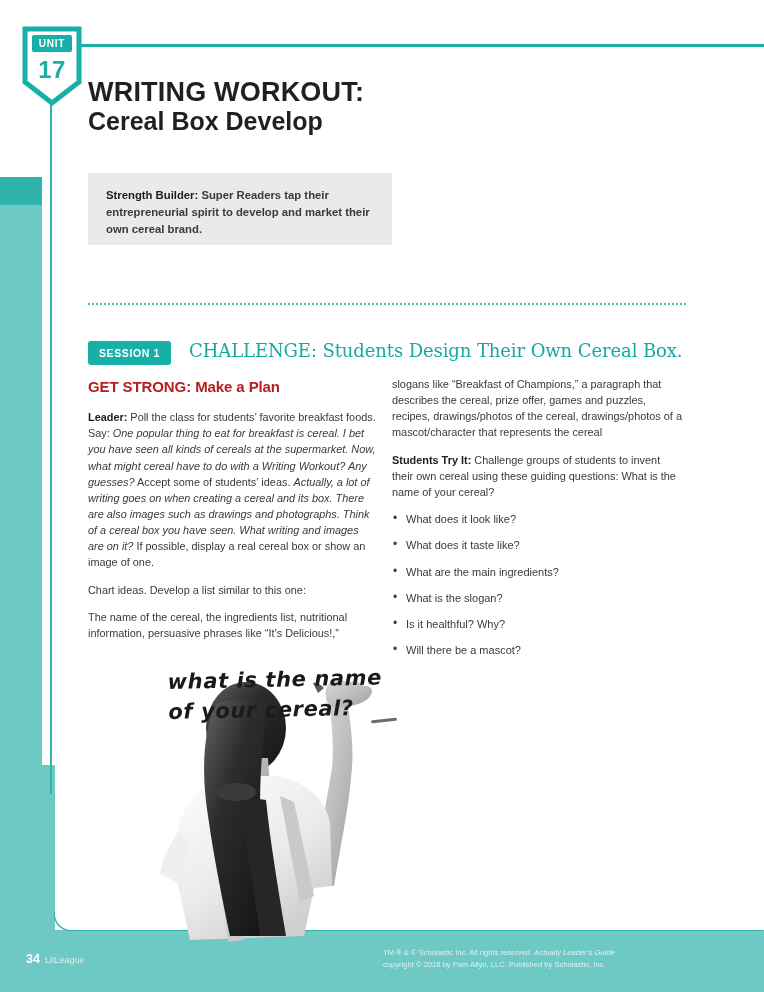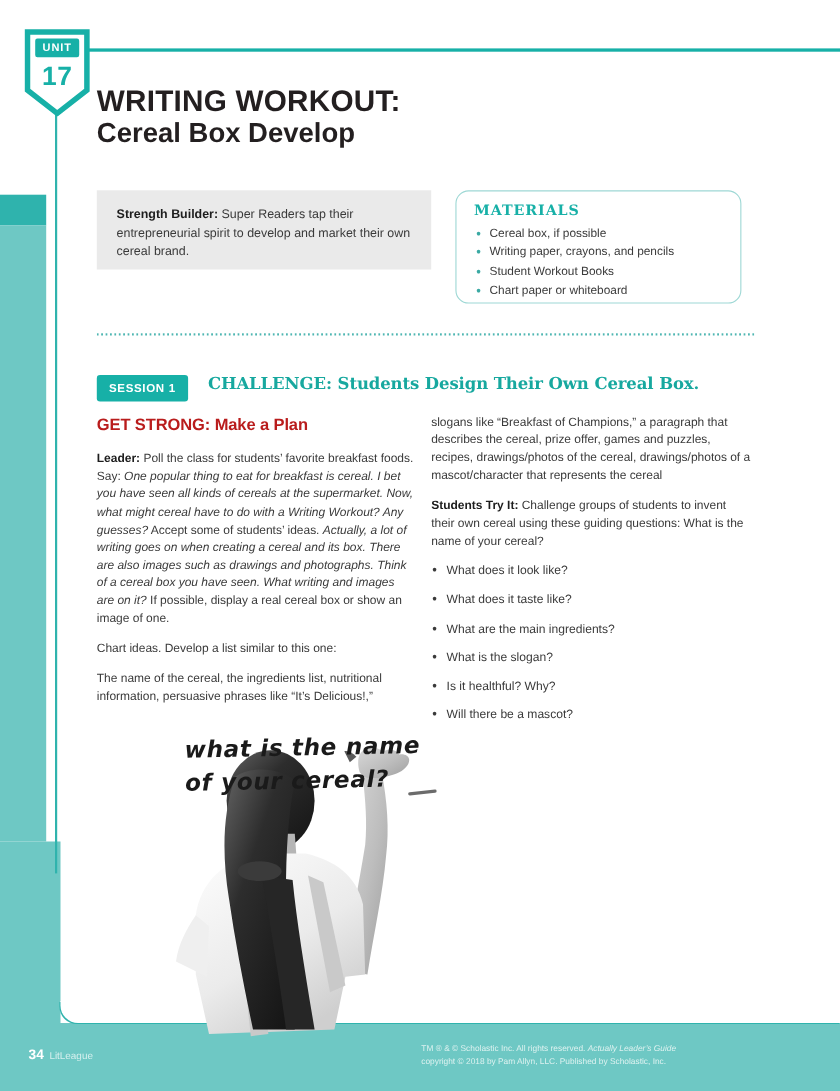--- a/index.html
+++ b/index.html
@@ -155,20 +155,21 @@
   
   .strength-box {
     position: absolute;
     left: 88px;
     top: 173px;
     width: 304px;
     height: 72px;
     background: #eaeaea;
     padding: 14px 18px 0 18px;
     box-sizing: border-box;
+    font-weight: bold;
   }
   .strength-box p {
     margin: 0;
     font-size: 11.3px;
     line-height: 1.5;
     color: #3a3a3a;
   }
   .strength-box b { color: #1d1d1d; }
 
   
@@ -243,22 +244,22 @@
     color: #ffffff;
     font-size: 10.5px;
     font-weight: bold;
     letter-spacing: 0.6px;
   }
   .session-heading {
     position: absolute;
     left: 101px;
     top: -1px;
     font-family: "DejaVu Serif", serif;
-    font-size: 15px;
-    font-weight: bold;
+    font-size: 18px;
+    font-weight: normal;
     color: #17a89f;
     letter-spacing: -0.1px;
     white-space: nowrap;
   }
 
   
   .col {
     position: absolute;
     top: 376px;
     width: 288px;
@@ -388,29 +389,20 @@
 
   <div class="title-block">
     <div class="title-line1">WRITING WORKOUT:</div>
     <div class="title-line2">Cereal Box Develop</div>
   </div>
 
   <div class="strength-box">
     <p><b>Strength Builder:</b><span> Super Readers tap their entrepreneurial spirit to develop and market their own cereal brand.</span></p>
   </div>
 
-  <div class="materials-box">
-    <div class="materials-title">MATERIALS</div>
-    <ul class="materials-list">
-      <li>Cereal box, if possible</li>
-      <li>Writing paper, crayons, and pencils</li>
-      <li>Student Workout Books</li>
-      <li>Chart paper or whiteboard</li>
-    </ul>
-  </div>
 
   <div class="dotted-divider"></div>
 
   <div class="session-row">
     <div class="session-pill">SESSION 1</div>
     <div class="session-heading">CHALLENGE: Students Design Their Own Cereal Box.</div>
   </div>
 
   <div class="col col-left">
     <h3>GET STRONG: Make a Plan</h3>

